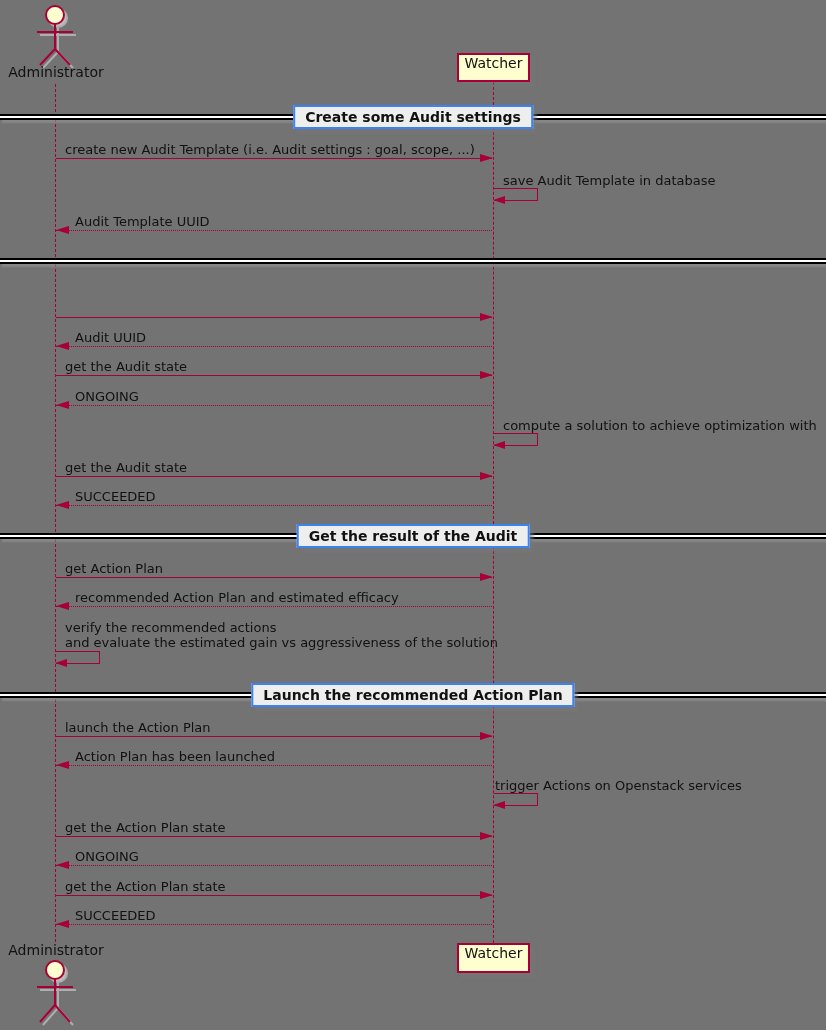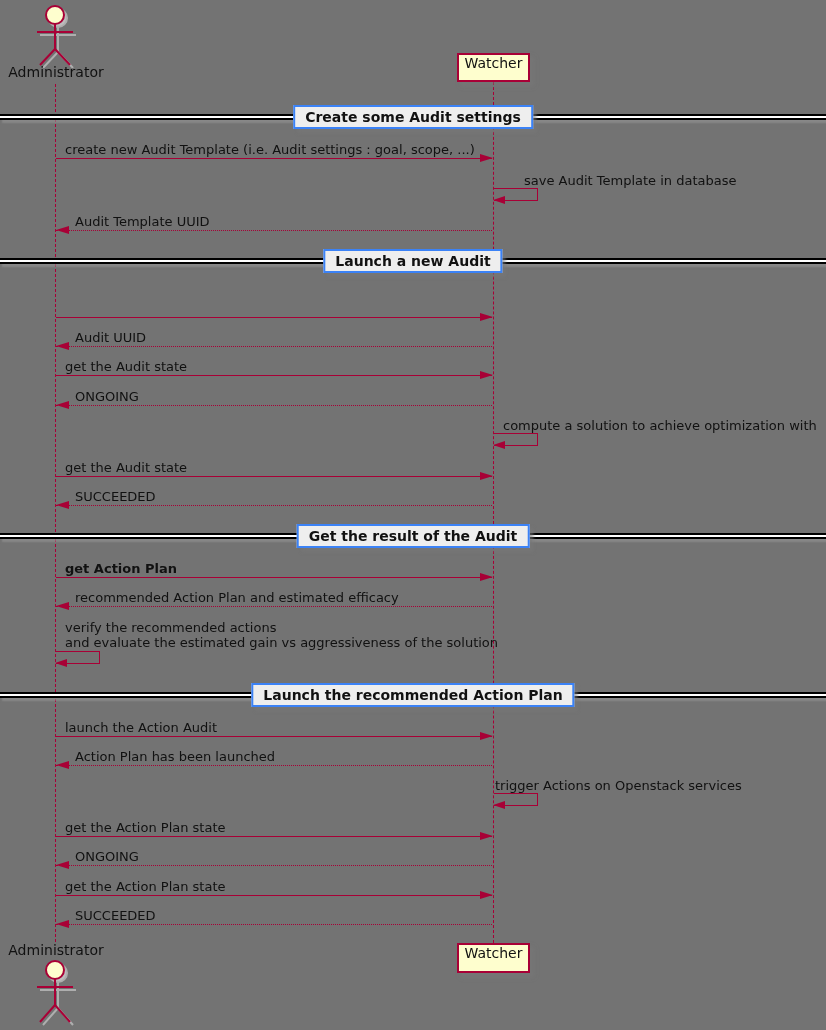--- a/index.html
+++ b/index.html
@@ -88,33 +88,32 @@
 
   <div class="divider-band" style="top:114px;"></div>
   <div class="divider-label" style="top:105px;">Create some Audit settings</div>
 
   <div class="msg-text" style="left:65px;top:142px;">create new Audit Template (i.e. Audit settings : goal, scope, ...)</div>
   <div class="msg solid" style="top:154px;">
       <div class="line"></div>
       <div class="head right"></div>
     </div>
 
-  <div class="msg-text" style="left:524px;top:173px;">save Audit Template in database</div>
+  <div class="msg-text" style="left:503px;top:173px;">save Audit Template in database</div>
   <div class="self-loop" style="left:494px;top:188px;">
       <div class="head"></div>
     </div>
 
   <div class="msg-text" style="left:75px;top:214px;">Audit Template UUID</div>
   <div class="msg dotted" style="top:226px;">
       <div class="line"></div>
       <div class="head left"></div>
     </div>
 
   <div class="divider-band" style="top:258px;"></div>
-  <div class="divider-label" style="top:249px;">Launch a new Audit</div>
 
   <div class="msg solid" style="top:313px;">
       <div class="line"></div>
       <div class="head right"></div>
     </div>
 
   <div class="msg-text" style="left:75px;top:330px;">Audit UUID</div>
   <div class="msg dotted" style="top:342px;">
       <div class="line"></div>
       <div class="head left"></div>
@@ -145,42 +144,42 @@
 
   <div class="msg-text" style="left:75px;top:489px;">SUCCEEDED</div>
   <div class="msg dotted" style="top:501px;">
       <div class="line"></div>
       <div class="head left"></div>
     </div>
 
   <div class="divider-band" style="top:533px;"></div>
   <div class="divider-label" style="top:524px;">Get the result of the Audit</div>
 
-  <div class="msg-text" style="left:65px;top:561px;font-weight:bold;">get Action Plan</div>
+  <div class="msg-text" style="left:65px;top:561px;">get Action Plan</div>
   <div class="msg solid" style="top:573px;">
       <div class="line"></div>
       <div class="head right"></div>
     </div>
 
   <div class="msg-text" style="left:75px;top:590px;">recommended Action Plan and estimated efficacy</div>
   <div class="msg dotted" style="top:602px;">
       <div class="line"></div>
       <div class="head left"></div>
     </div>
 
   <div class="msg-text" style="left:65px;top:620px;">verify the recommended actions
 and evaluate the estimated gain vs aggressiveness of the solution</div>
   <div class="self-loop" style="left:56px;top:651px;">
       <div class="head"></div>
     </div>
 
   <div class="divider-band" style="top:692px;"></div>
   <div class="divider-label" style="top:683px;">Launch the recommended Action Plan</div>
 
-  <div class="msg-text" style="left:65px;top:720px;">launch the Action Audit</div>
+  <div class="msg-text" style="left:65px;top:720px;">launch the Action Plan</div>
   <div class="msg solid" style="top:732px;">
       <div class="line"></div>
       <div class="head right"></div>
     </div>
 
   <div class="msg-text" style="left:75px;top:749px;">Action Plan has been launched</div>
   <div class="msg dotted" style="top:761px;">
       <div class="line"></div>
       <div class="head left"></div>
     </div>

